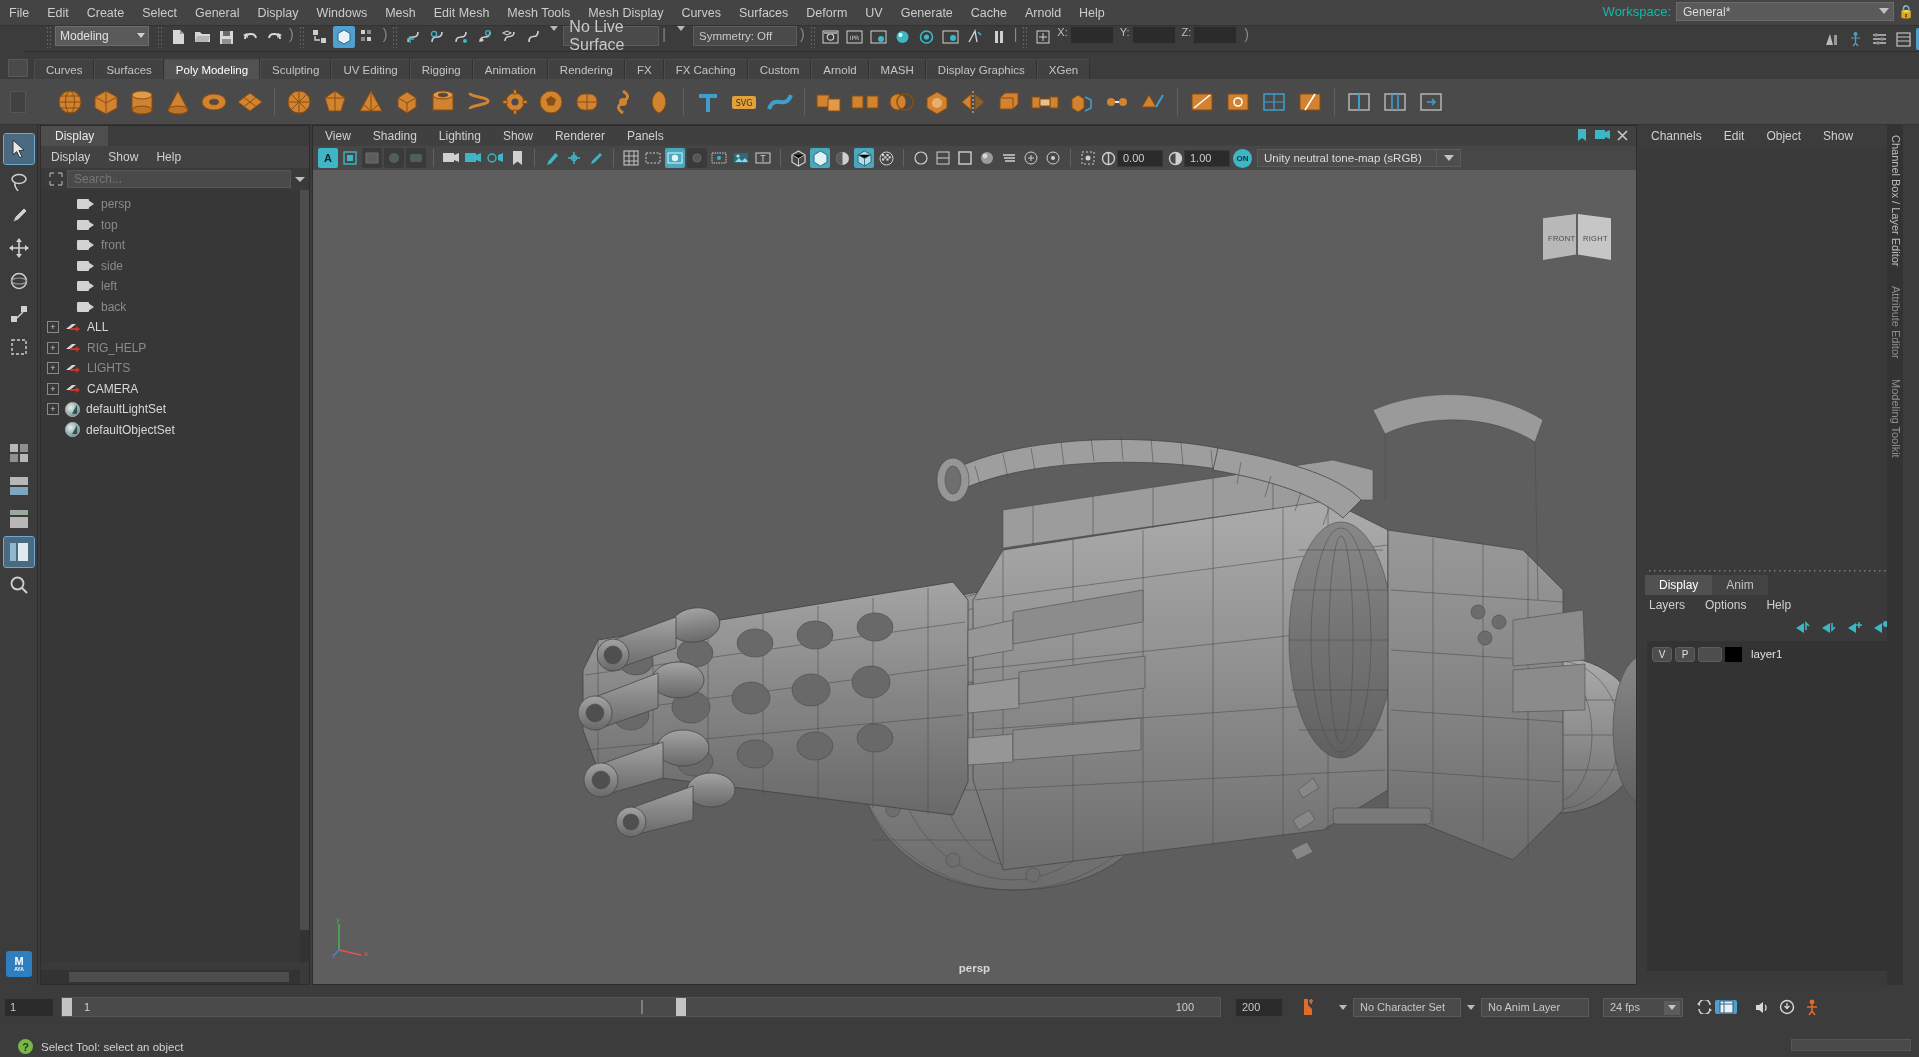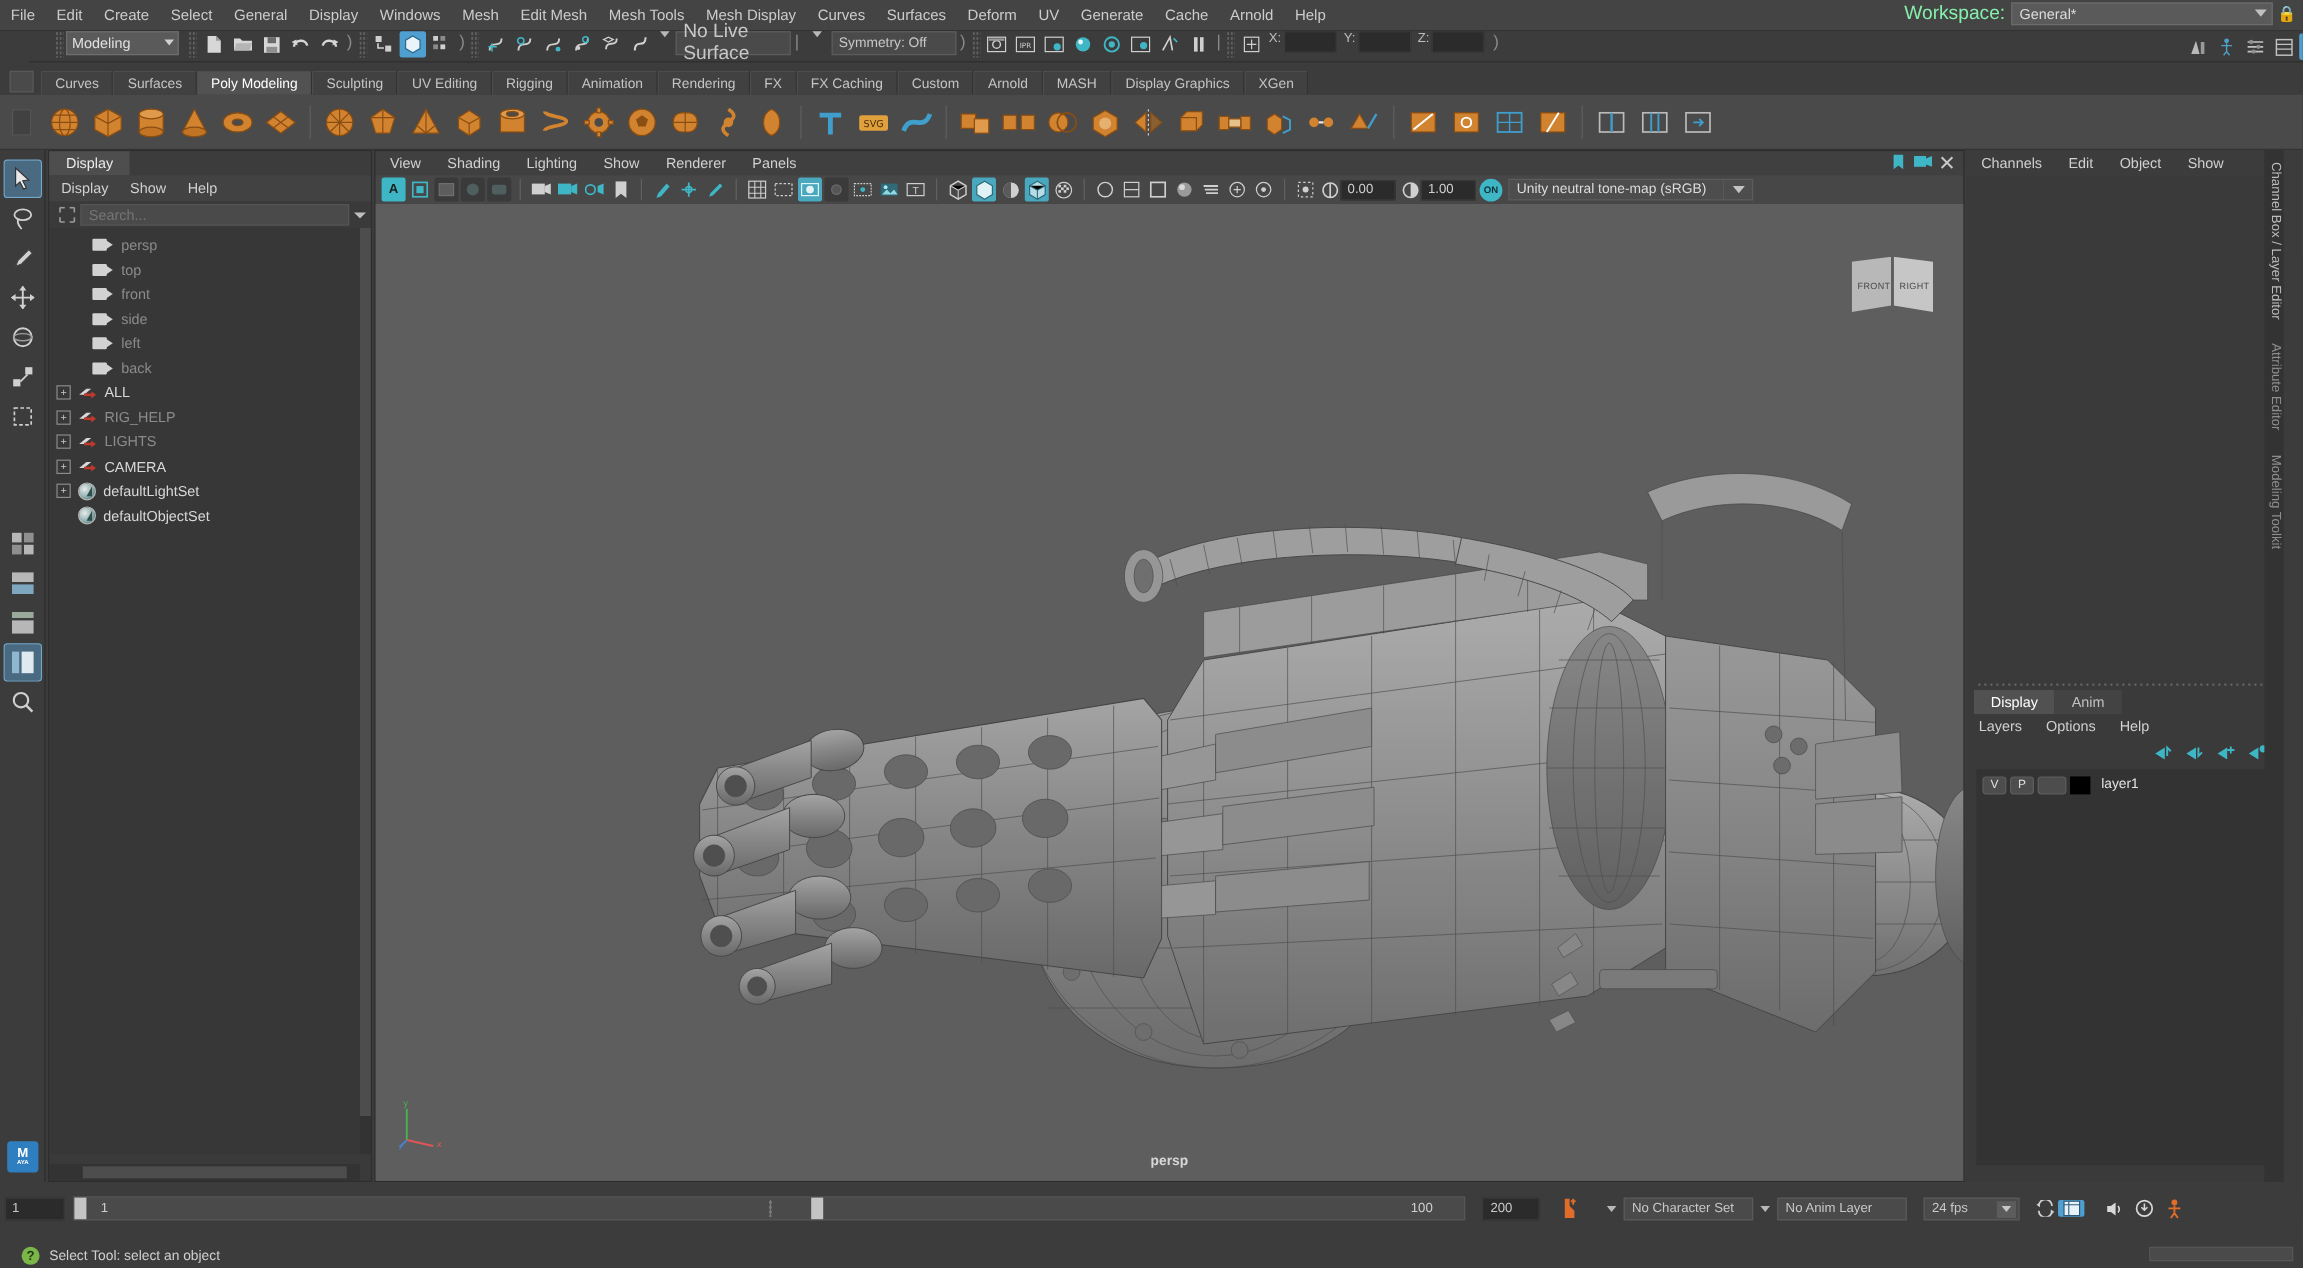--- a/index.html
+++ b/index.html
@@ -16,21 +16,21 @@
   .menubar {
     position:absolute; top:0; left:0; width:1919px; height:26px;
     background:#444444; display:flex; align-items:center;
     border-bottom:1px solid #333;
   }
   .menubar .mi {
     font-size:12.5px; color:#cccccc; padding:3px 9px; line-height:14px;
     white-space:nowrap; cursor:default;
   }
   .ws-wrap { position:absolute; right:6px; top:2px; display:flex; align-items:center; gap:5px; }
-  .ws-label { font-size:16px; color:#86efac; }
+  .ws-label { font-size:13px; color:#14b8a6; }
   .ws-field {
     width:218px; height:19px; background:#5a5a5a; border:1px solid #6b6b6b;
     display:flex; align-items:center; padding:0 6px; font-size:12px; color:#dcdcdc;
     position:relative;
   }
   .ws-field .arr { position:absolute; right:4px; top:5px; border-left:5px solid transparent; border-right:5px solid transparent; border-top:6px solid #c0c0c0;}
   .lock-ico { width:14px; height:18px; display:flex; align-items:center; justify-content:center; font-size:13px; color:#c8c8c8;}
 
   
   .statusline {
@@ -75,21 +75,21 @@
     font-size:11.5px; color:#c4c4c4; background:#414141;
     border-left:1px solid #4d4d4d; border-top:1px solid #4d4d4d; border-right:1px solid #323232;
     border-top-left-radius:2px; border-top-right-radius:2px; white-space:nowrap;
   }
   .stab.active { background:#525252; color:#ffffff; }
   .shelf-hamb { position:absolute; left:8px; top:2px; width:20px; height:18px; background:#4a4a4a; border:1px solid #595959;}
 
   
   .shelfrow {
     position:absolute; top:79px; left:0; width:1919px; height:46px;
-    background:#4a4a4a; display:flex; align-items:center; padding-left:36px;
+    background:#4a4a4a; display:flex; align-items:center; padding-left:52px;
     border-bottom:1px solid #333;
   }
   .shelf-ico { width:30px; height:30px; margin:0 3px; position:relative; }
   .shelf-left-handle { position:absolute; left:10px; top:12px; width:16px; height:22px; background:#414141; border:1px solid #555;}
   .sep-v { width:1px; height:28px; background:#5f5f5f; margin:0 6px;}
 
   
   .toolbox {
     position:absolute; top:125px; left:0; width:38px; height:860px;
     background:#3c3c3c; padding-top:6px; border-right:1px solid #2e2e2e;

